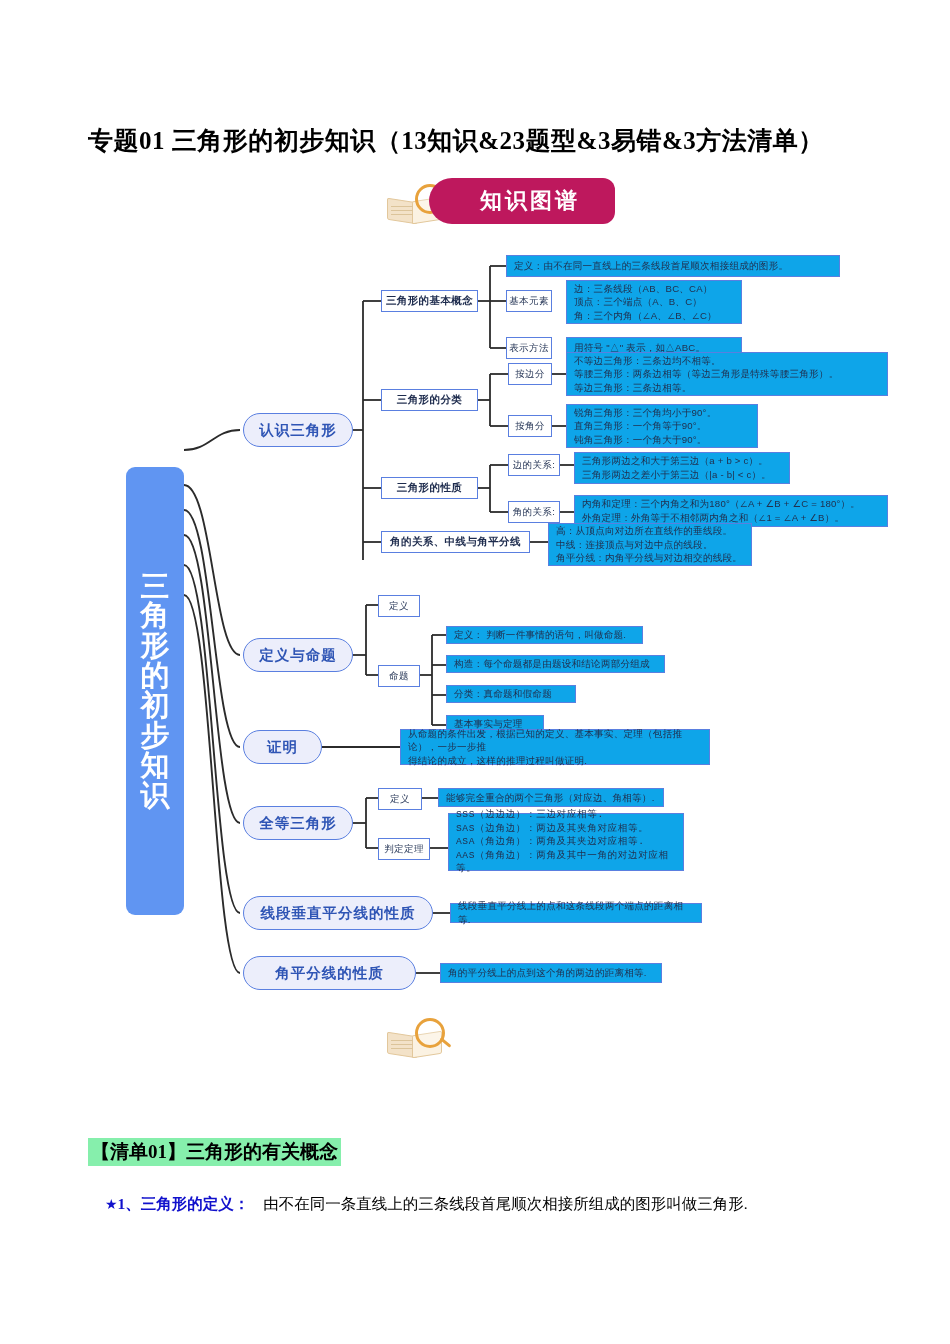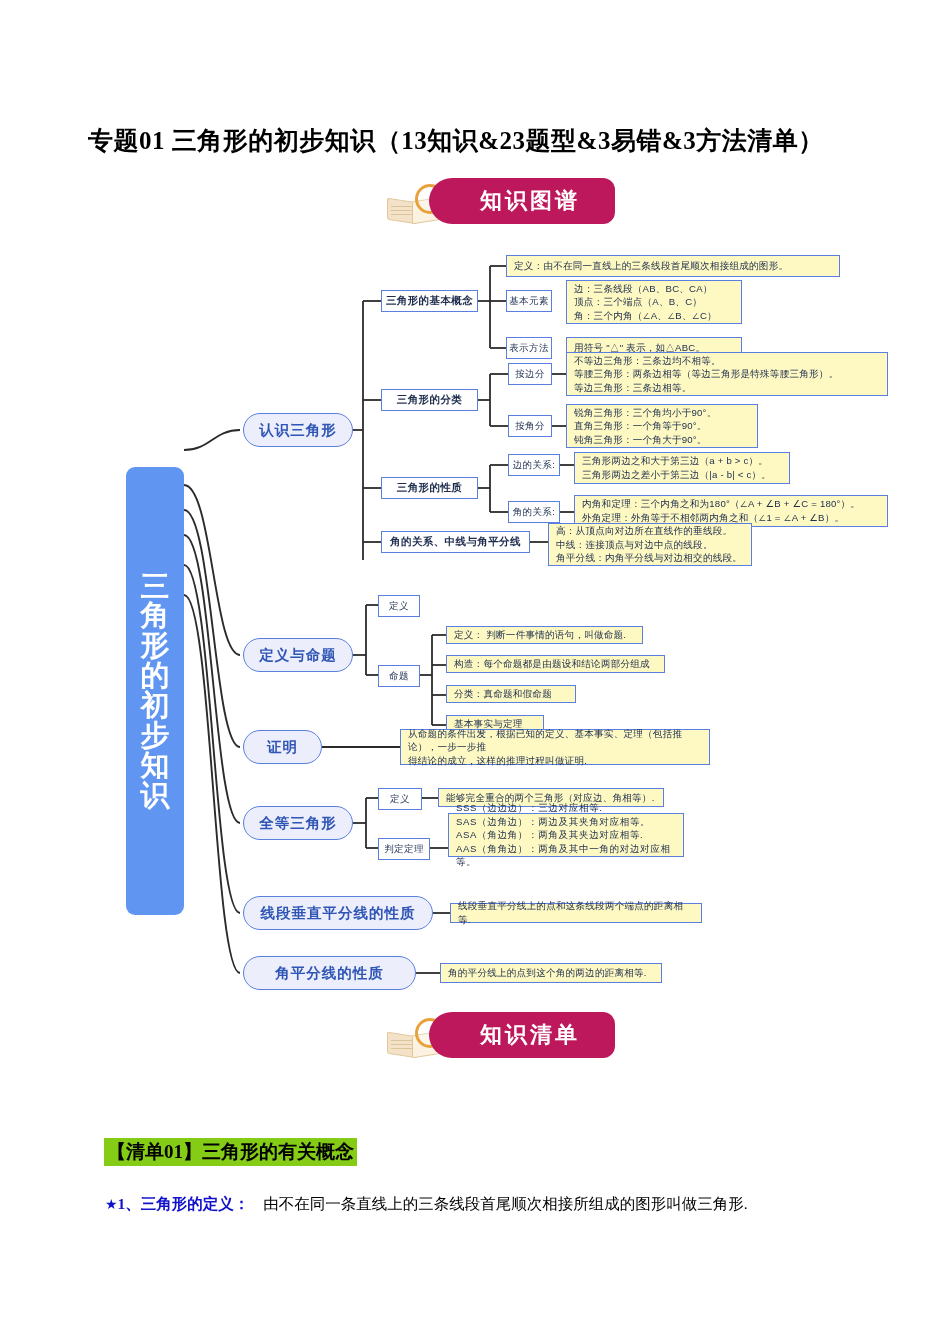--- a/index.html
+++ b/index.html
@@ -105,36 +105,36 @@
     border:1.4px solid #5a7fe0;
     display:flex; align-items:center; justify-content:center;
     color:#1d2b4d; font-family:"Liberation Sans", sans-serif;
     font-weight:bold; font-size:10.5px; letter-spacing:0.4px;
     height:22px;
   }
   .node2.small{ font-size:9.5px; font-weight:normal; color:#243455; }
 
   
   .leaf{
-    position:absolute; background:#fef9c3;
+    position:absolute; background:#0ea5e9;
     border:1.3px solid #5a7fe0;
     padding:3px 7px;
     color:#20304f; font-family:"Liberation Sans", sans-serif;
     font-size:9.6px; line-height:1.42; letter-spacing:0.2px;
     white-space:pre-line;
     display:flex; align-items:center;
   }
   .leaf.mono-wide{ letter-spacing:0.6px; }
 
   
   .list-heading{
-    position:absolute; left:104px; top:1138px;
+    position:absolute; left:88px; top:1138px;
     font-family:"Liberation Serif", serif;
     font-size:19px; font-weight:bold; color:#000;
-    background:#84cc16; padding:1px 3px; white-space:nowrap;
+    background:#86efac; padding:1px 3px; white-space:nowrap;
   }
   .item-line{
     position:absolute; left:105px; top:1194px; width:820px;
     font-family:"Liberation Serif", serif; font-size:15.5px;
     color:#000; white-space:nowrap;
   }
   .item-line .blue{ color:#1111cc; font-weight:bold; }
   .item-line .star{ color:#1111cc; font-size:14px; }
   .item-line .body{ color:#000; margin-left:14px; }
 </style>
@@ -314,21 +314,21 @@
 
   <div class="leaf" style="left:400px; top:494px; width:310px; height:36px;">从命题的条件出发，根据已知的定义、基本事实、定理（包括推论），一步一步推
 得结论的成立，这样的推理过程叫做证明.</div>
 
   <div class="node2 small" style="left:378px; top:553px; width:44px;">定义</div>
 
   <div class="node2 small" style="left:378px; top:603px; width:52px;font-family:Liberation Serif, serif;">判定定理</div>
 
   <div class="leaf" style="left:438px; top:553px; width:226px; height:19px;">能够完全重合的两个三角形（对应边、角相等）.</div>
 
-  <div class="leaf mono-wide" style="left:448px; top:578px; width:236px; height:44px;">SSS（边边边）：三边对应相等.
+  <div class="leaf mono-wide" style="left:448px; top:578px; width:236px; height:58px;font-family:Liberation Mono, monospace;">SSS（边边边）：三边对应相等.
 SAS（边角边）：两边及其夹角对应相等。
 ASA（角边角）：两角及其夹边对应相等.
 AAS（角角边）：两角及其中一角的对边对应相等。</div>
 
   <div class="leaf" style="left:450px; top:668px; width:252px; height:20px;">线段垂直平分线上的点和这条线段两个端点的距离相等.</div>
 
   <div class="leaf" style="left:440px; top:728px; width:222px; height:20px;">角的平分线上的点到这个角的两边的距离相等.</div>
 
 </div>
 
@@ -337,22 +337,19 @@
     <div class="page-l"></div>
     <div class="page-r"></div>
     <div class="lines">
         <i></i>
         <i></i>
         <i></i>
       </div>
   </div>
   <div class="mag"></div>
   <div class="mag-handle"></div>
-  <div class="pill">
-    <span>知识清单</span>
-  </div>
 </div>
 
 <div class="list-heading">【清单01】三角形的有关概念</div>
 
 <div class="item-line">
   <span class="star">★</span><span class="blue">1、三角形的定义：</span><span class="body">由不在同一条直线上的三条线段首尾顺次相接所组成的图形叫做三角形.</span>
 </div>
 
 </body></html>

